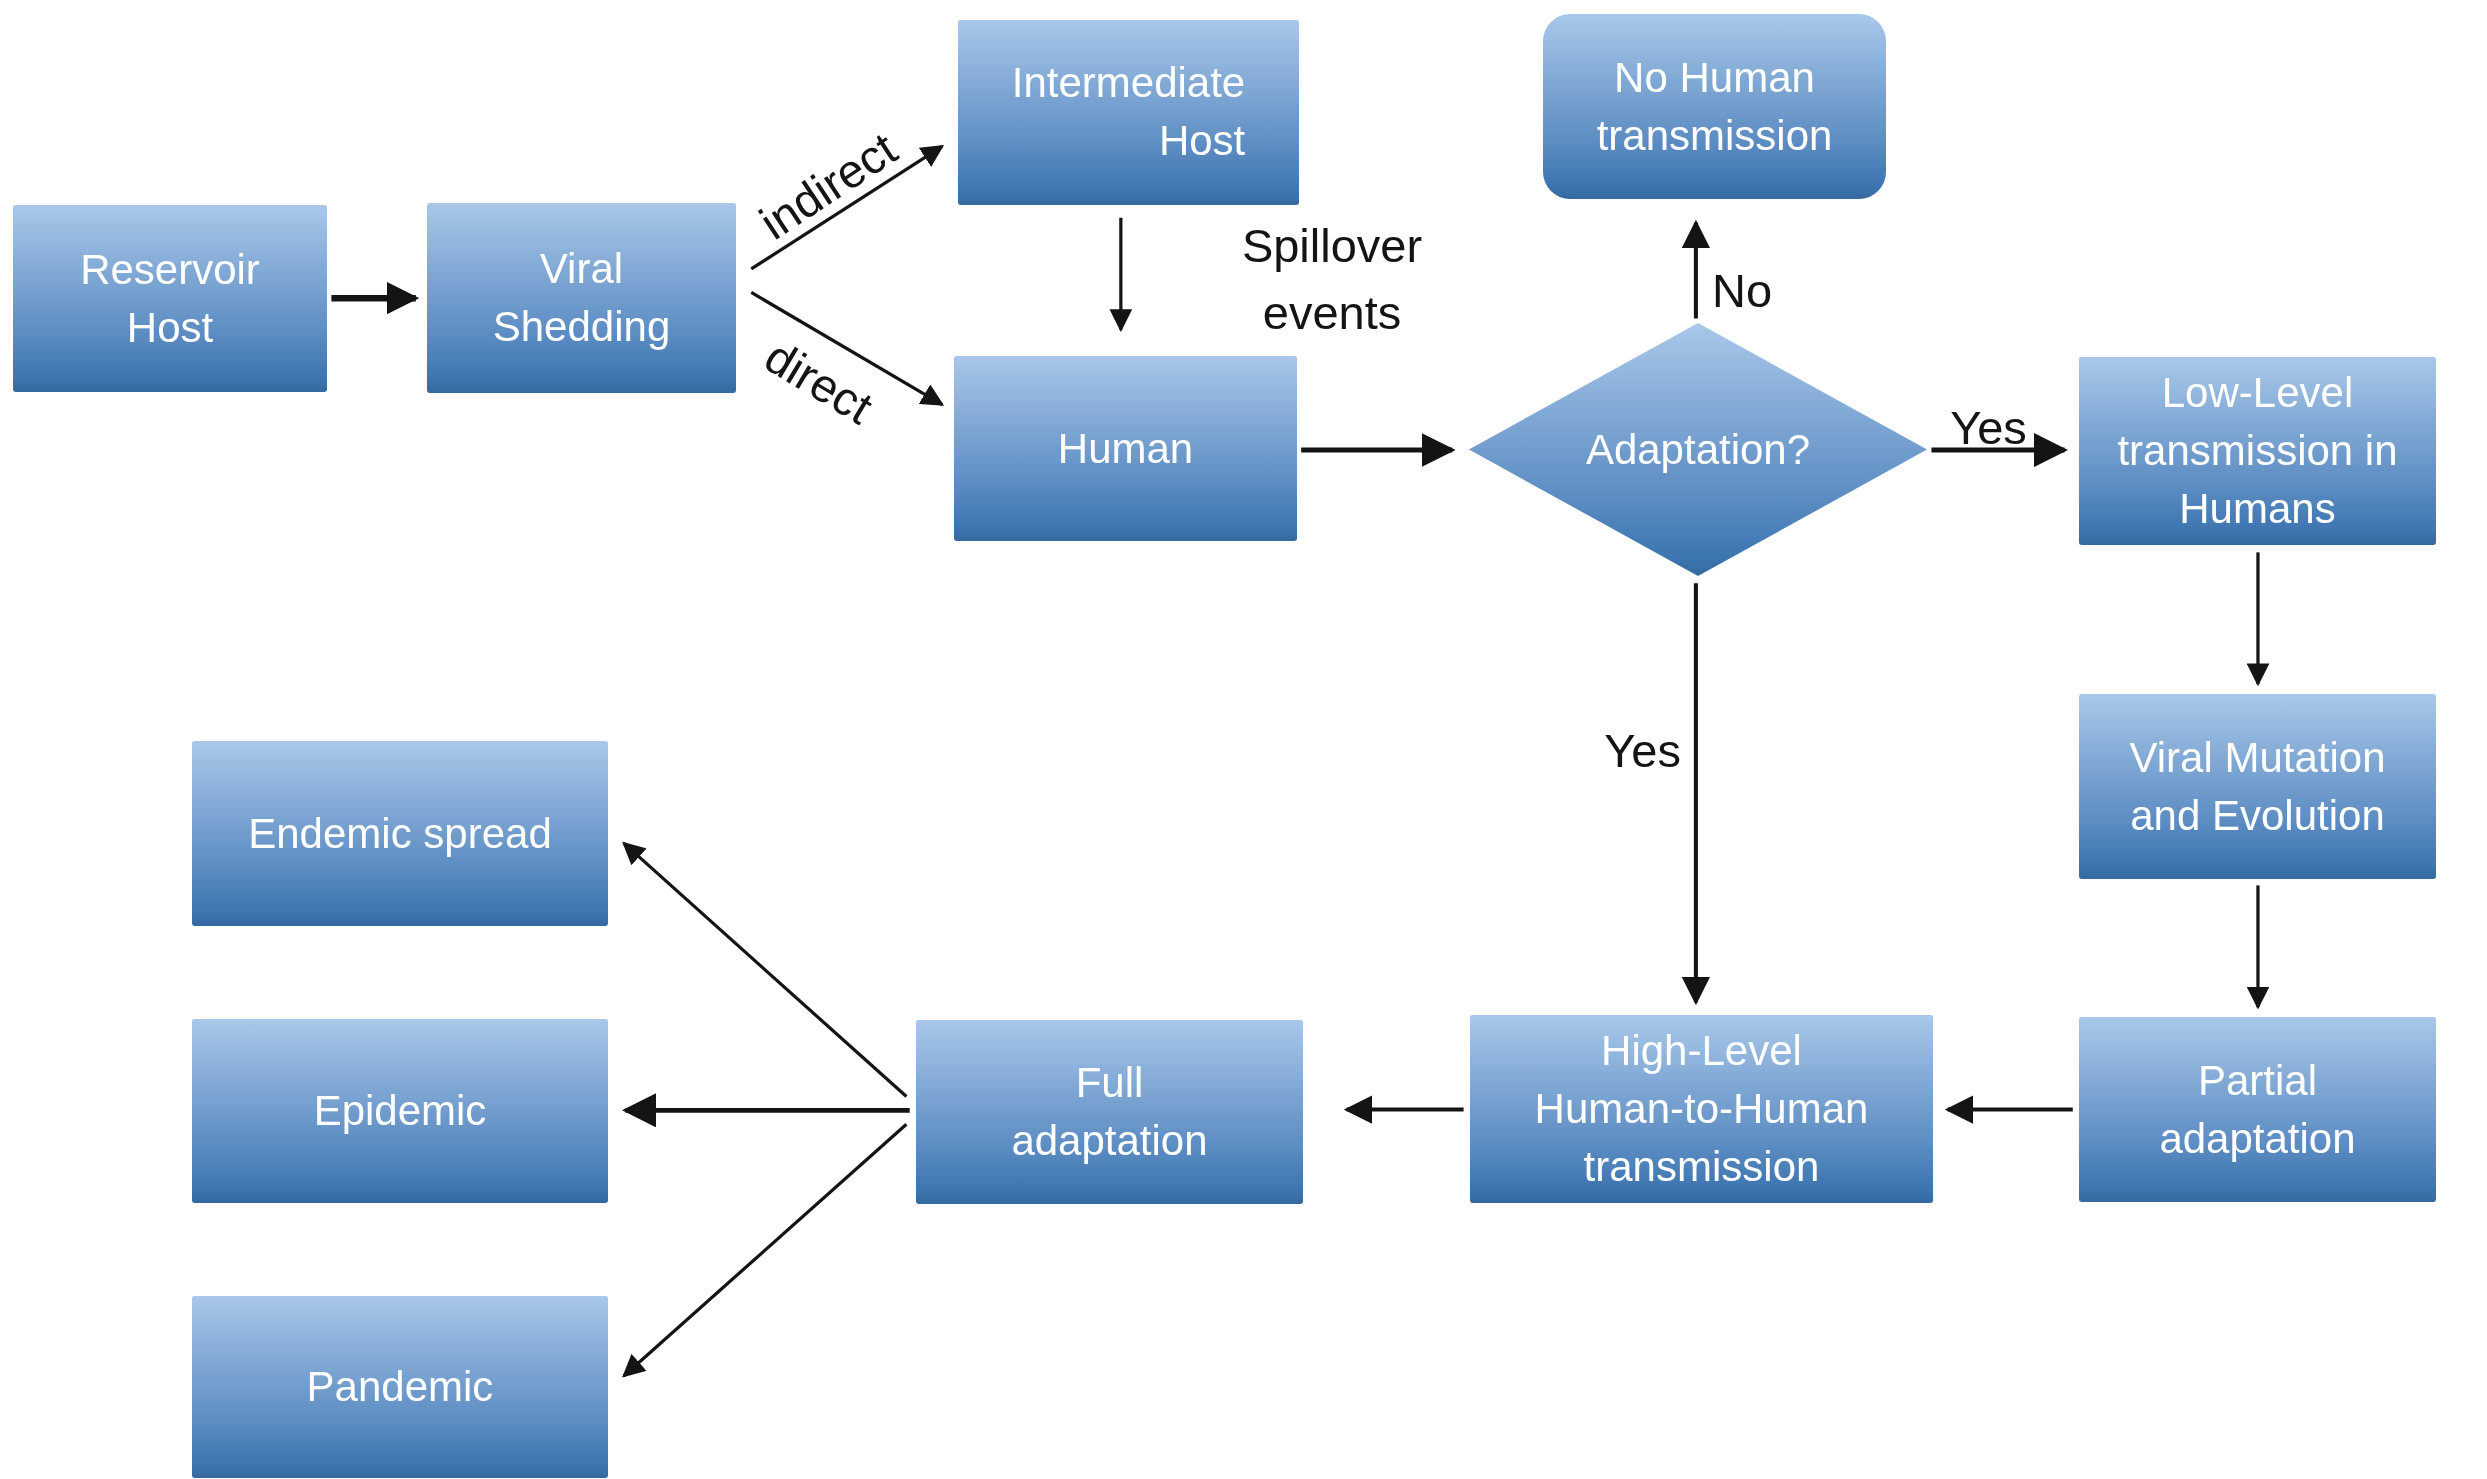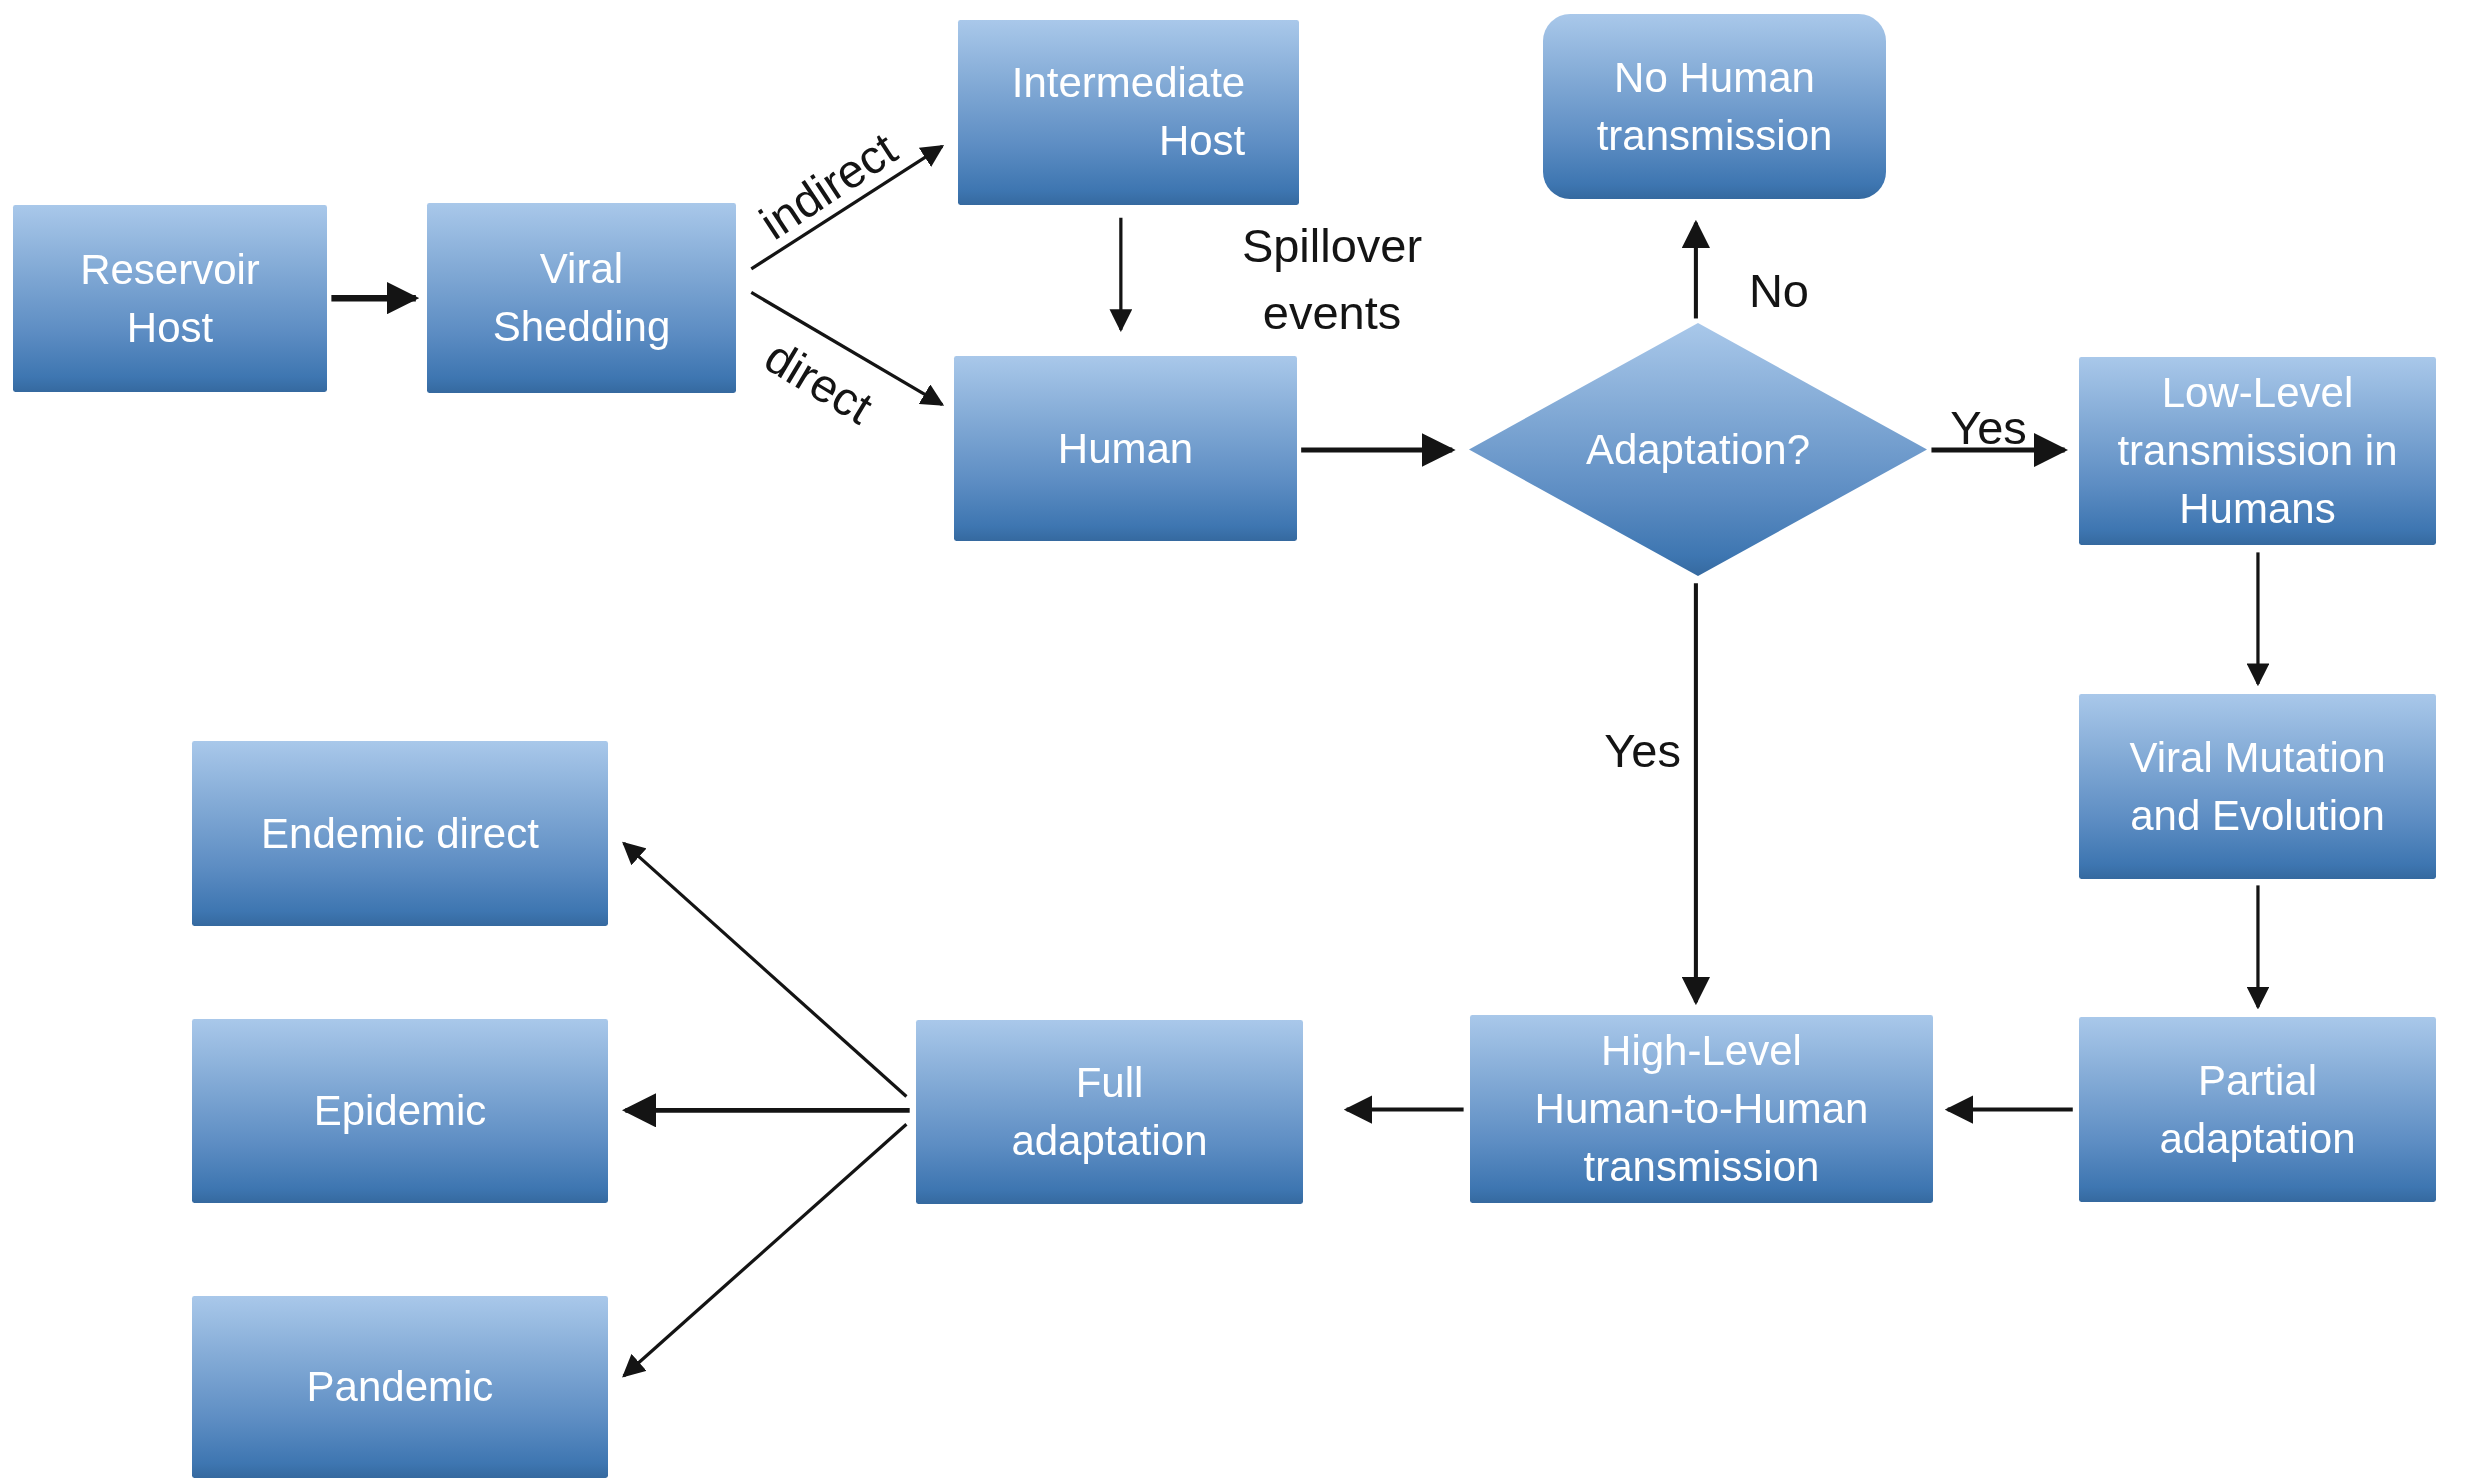--- a/index.html
+++ b/index.html
@@ -96,33 +96,33 @@
   <div class="node" style="left:2079px;top:1017px;width:357px;height:185px;">Partial
 adaptation</div>
 
   <div class="node" style="left:1470px;top:1015px;width:463px;height:188px;">High-Level
 Human-to-Human
 transmission</div>
 
   <div class="node" style="left:916px;top:1020px;width:387px;height:184px;">Full
 adaptation</div>
 
-  <div class="node" style="left:192px;top:741px;width:416px;height:185px;">Endemic direct</div>
+  <div class="node" style="left:192px;top:741px;width:416px;height:185px;">Endemic spread</div>
 
   <div class="node" style="left:192px;top:1019px;width:416px;height:184px;">Epidemic</div>
 
   <div class="node" style="left:192px;top:1296px;width:416px;height:182px;">Pandemic</div>
 
   <div class="elabel" style="left:715px;top:153px;width:227px;text-align:center;transform:rotate(-33.5deg);transform-origin:50% 50%;">indirect</div>
 
   <div class="elabel" style="left:713px;top:349px;width:211px;text-align:center;transform:rotate(31deg);transform-origin:50% 50%;">direct</div>
 
   <div class="elabel" style="left:1202px;top:213px;width:260px;text-align:center;">Spillover
 events</div>
 
-  <div class="elabel" style="left:1712px;top:258px;width:97px;text-align:right;">No</div>
+  <div class="elabel" style="left:1712px;top:258px;width:97px;text-align:left;">No</div>
 
   <div class="elabel" style="left:1940px;top:395px;width:97px;text-align:center;">Yes</div>
 
   <div class="elabel" style="left:1584px;top:718px;width:97px;text-align:right;">Yes</div>
 
 </div>
 
 
 </body></html>

